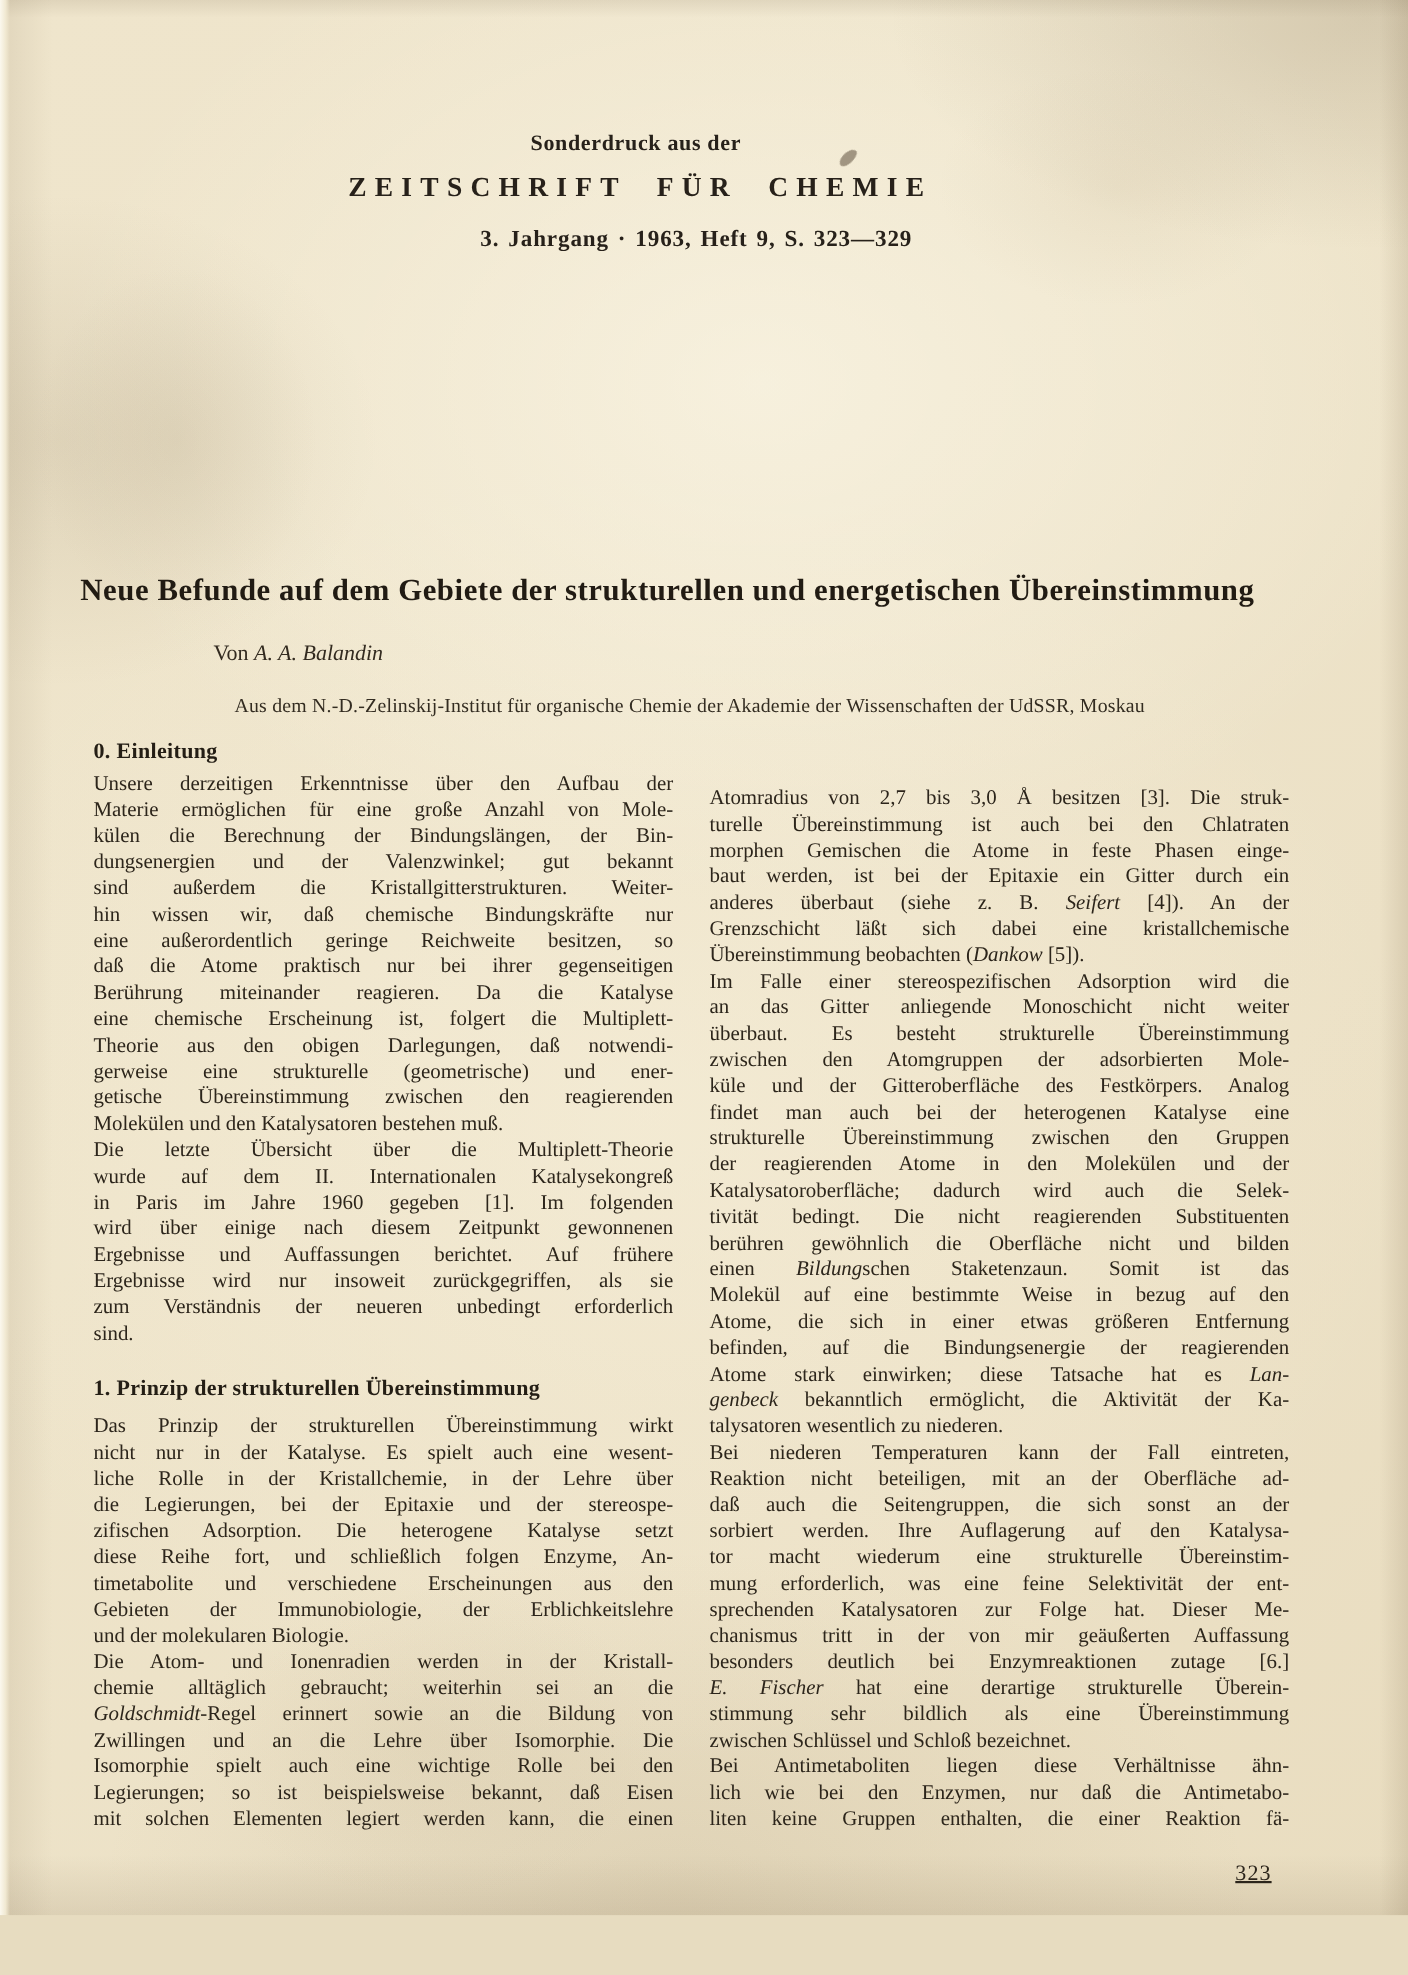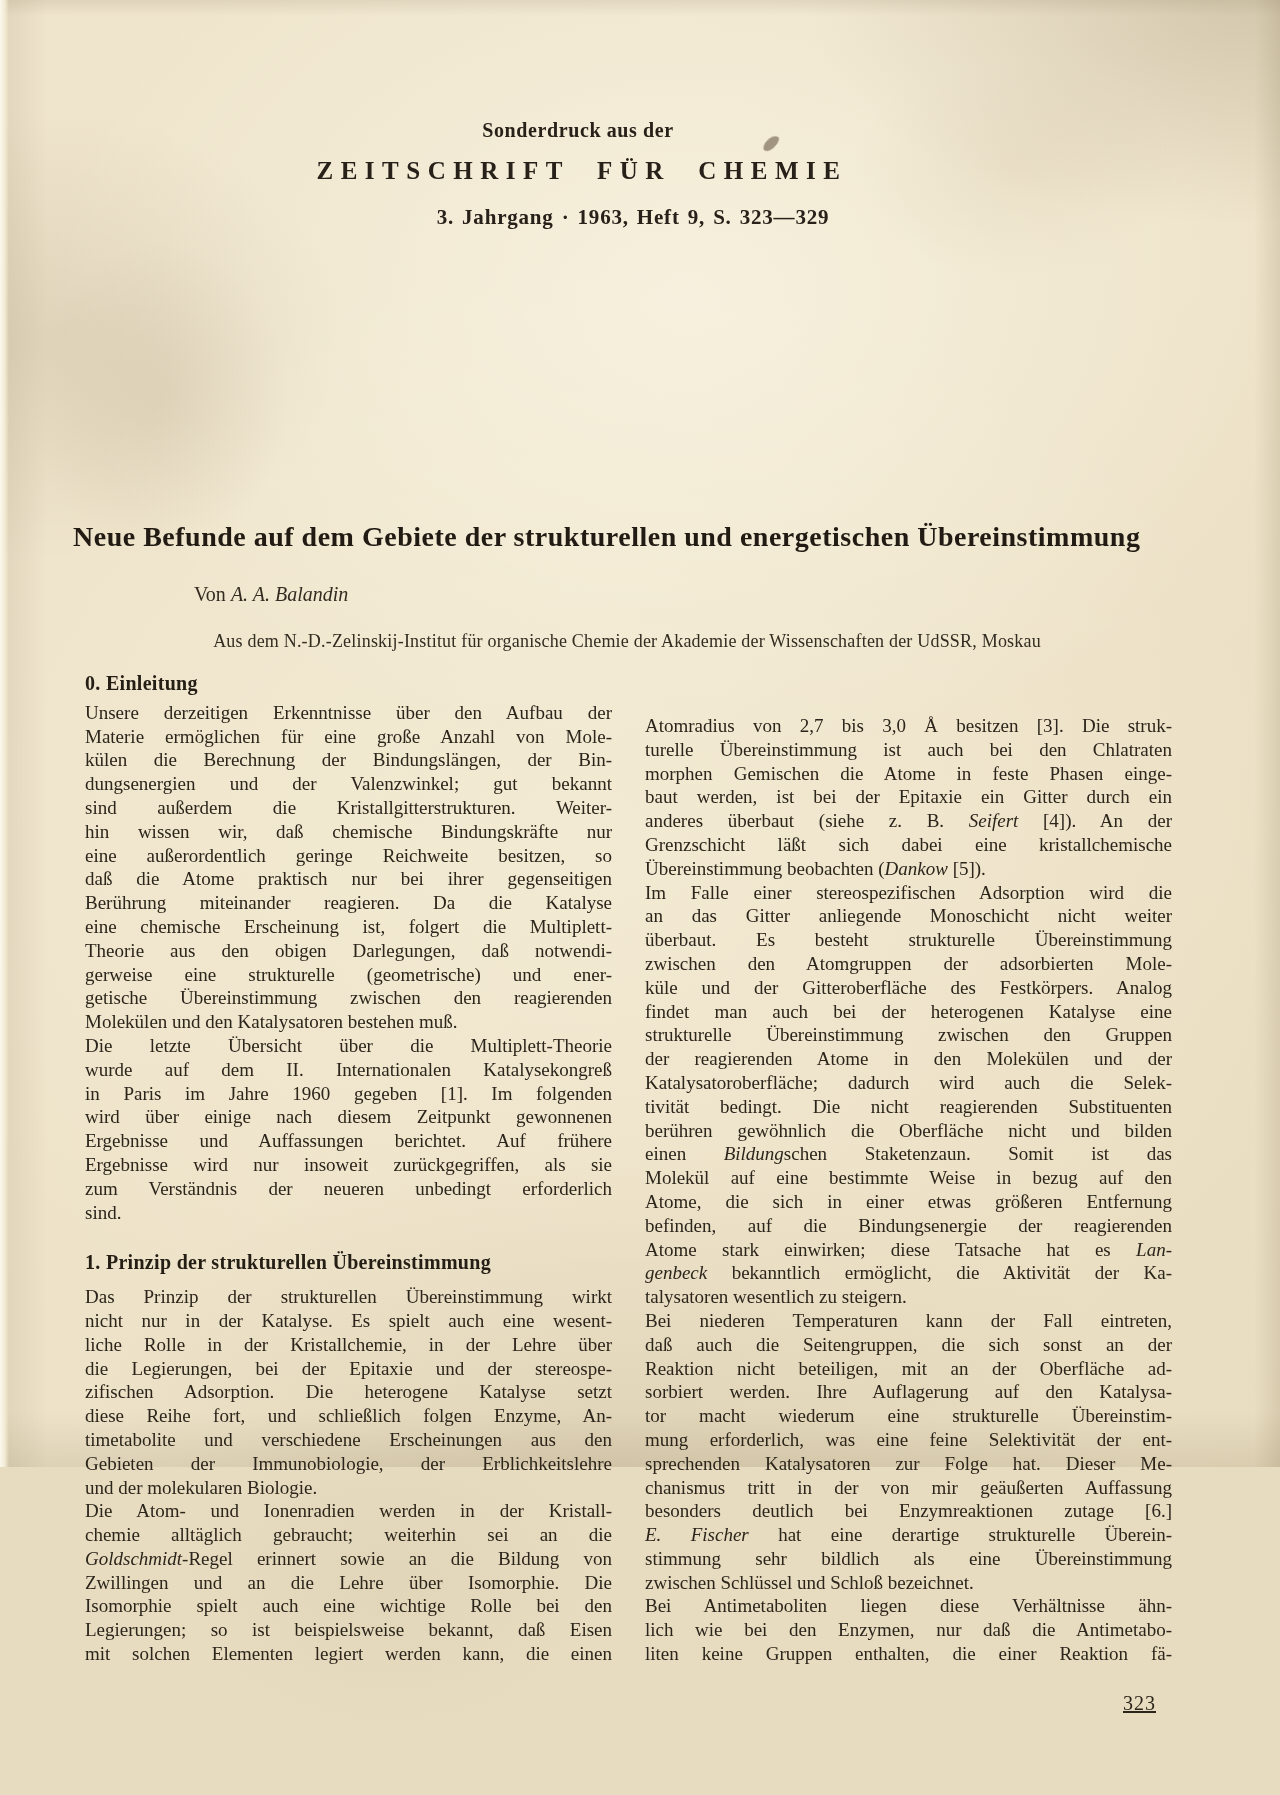--- a/index.html
+++ b/index.html
@@ -3,21 +3,21 @@
 <meta charset="utf-8">
 <style>
   html,body{margin:0;padding:0;}
   body{
     width:1280px;height:1795px;
     font-family:"Liberation Serif","DejaVu Serif",serif;
     background:#e7dcc0;
     overflow:hidden;
   }
   .page{
-    position:relative;width:1280px;height:1467px;
+    position:relative;width:1280px;height:1741px;
     color:#2b2419;
     background:
       linear-gradient(to right,#fbf8ee 0px,#f1e9d2 5px,rgba(120,100,70,.10) 9px,rgba(120,100,70,0) 48px),
       linear-gradient(to left,rgba(120,100,70,.16) 0px,rgba(120,100,70,0) 26px),
       linear-gradient(to bottom,rgba(115,98,70,.13) 0px,rgba(115,98,70,0) 16px),
       linear-gradient(to top,rgba(120,100,70,.14) 0px,rgba(120,100,70,0) 55px),
       radial-gradient(ellipse 620px 300px at 97% 1%, rgba(118,100,72,.20), rgba(118,100,72,0) 70%),
       radial-gradient(ellipse 420px 320px at 4% 23%, rgba(130,112,82,.14), rgba(130,112,82,0) 70%),
       radial-gradient(ellipse 900px 650px at 54% 20%, rgba(255,252,240,.50), rgba(255,252,240,0) 72%),
       radial-gradient(ellipse 950px 800px at 46% 58%, rgba(252,246,228,.38), rgba(252,246,228,0) 75%),
@@ -153,26 +153,26 @@
           <div class="line">der reagierenden Atome in den Molekülen und der</div>
           <div class="line">Katalysatoroberfläche; dadurch wird auch die Selek-</div>
           <div class="line">tivität bedingt. Die nicht reagierenden Substituenten</div>
           <div class="line">berühren gewöhnlich die Oberfläche nicht und bilden</div>
           <div class="line">einen <i>Bildung</i>schen Staketenzaun. Somit ist das</div>
           <div class="line">Molekül auf eine bestimmte Weise in bezug auf den</div>
           <div class="line">Atome, die sich in einer etwas größeren Entfernung</div>
           <div class="line">befinden, auf die Bindungsenergie der reagierenden</div>
           <div class="line">Atome stark einwirken; diese Tatsache hat es <i>Lan-</i></div>
           <div class="line"><i>genbeck</i> bekanntlich ermöglicht, die Aktivität der Ka-</div>
-          <div class="line end">talysatoren wesentlich zu steigern.</div>
+          <div class="line end">talysatoren wesentlich zu niederen.</div>
         </div>
         <div class="para">
           <div class="line">Bei niederen Temperaturen kann der Fall eintreten,</div>
+          <div class="line">Reaktion nicht beteiligen, mit an der Oberfläche ad-</div>
           <div class="line">daß auch die Seitengruppen, die sich sonst an der</div>
-          <div class="line">Reaktion nicht beteiligen, mit an der Oberfläche ad-</div>
           <div class="line">sorbiert werden. Ihre Auflagerung auf den Katalysa-</div>
           <div class="line">tor macht wiederum eine strukturelle Übereinstim-</div>
           <div class="line">mung erforderlich, was eine feine Selektivität der ent-</div>
           <div class="line">sprechenden Katalysatoren zur Folge hat. Dieser Me-</div>
           <div class="line">chanismus tritt in der von mir geäußerten Auffassung</div>
           <div class="line">besonders deutlich bei Enzymreaktionen zutage [6.]</div>
           <div class="line"><i>E. Fischer</i> hat eine derartige strukturelle Überein-</div>
           <div class="line">stimmung sehr bildlich als eine Übereinstimmung</div>
           <div class="line end">zwischen Schlüssel und Schloß bezeichnet.</div>
         </div>

